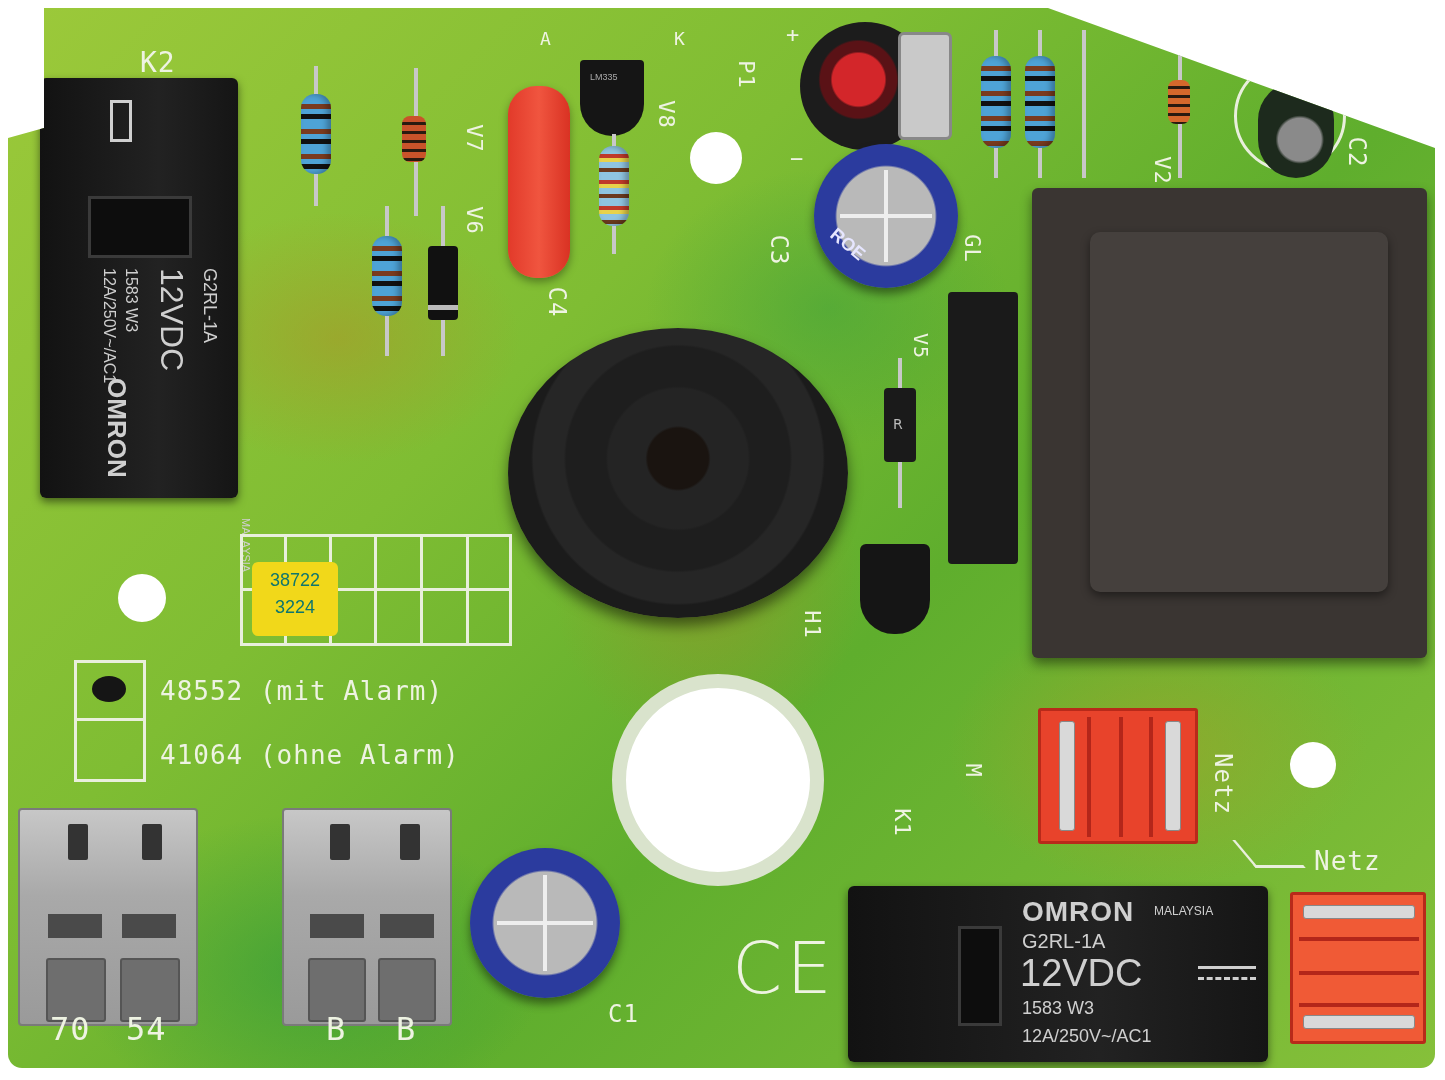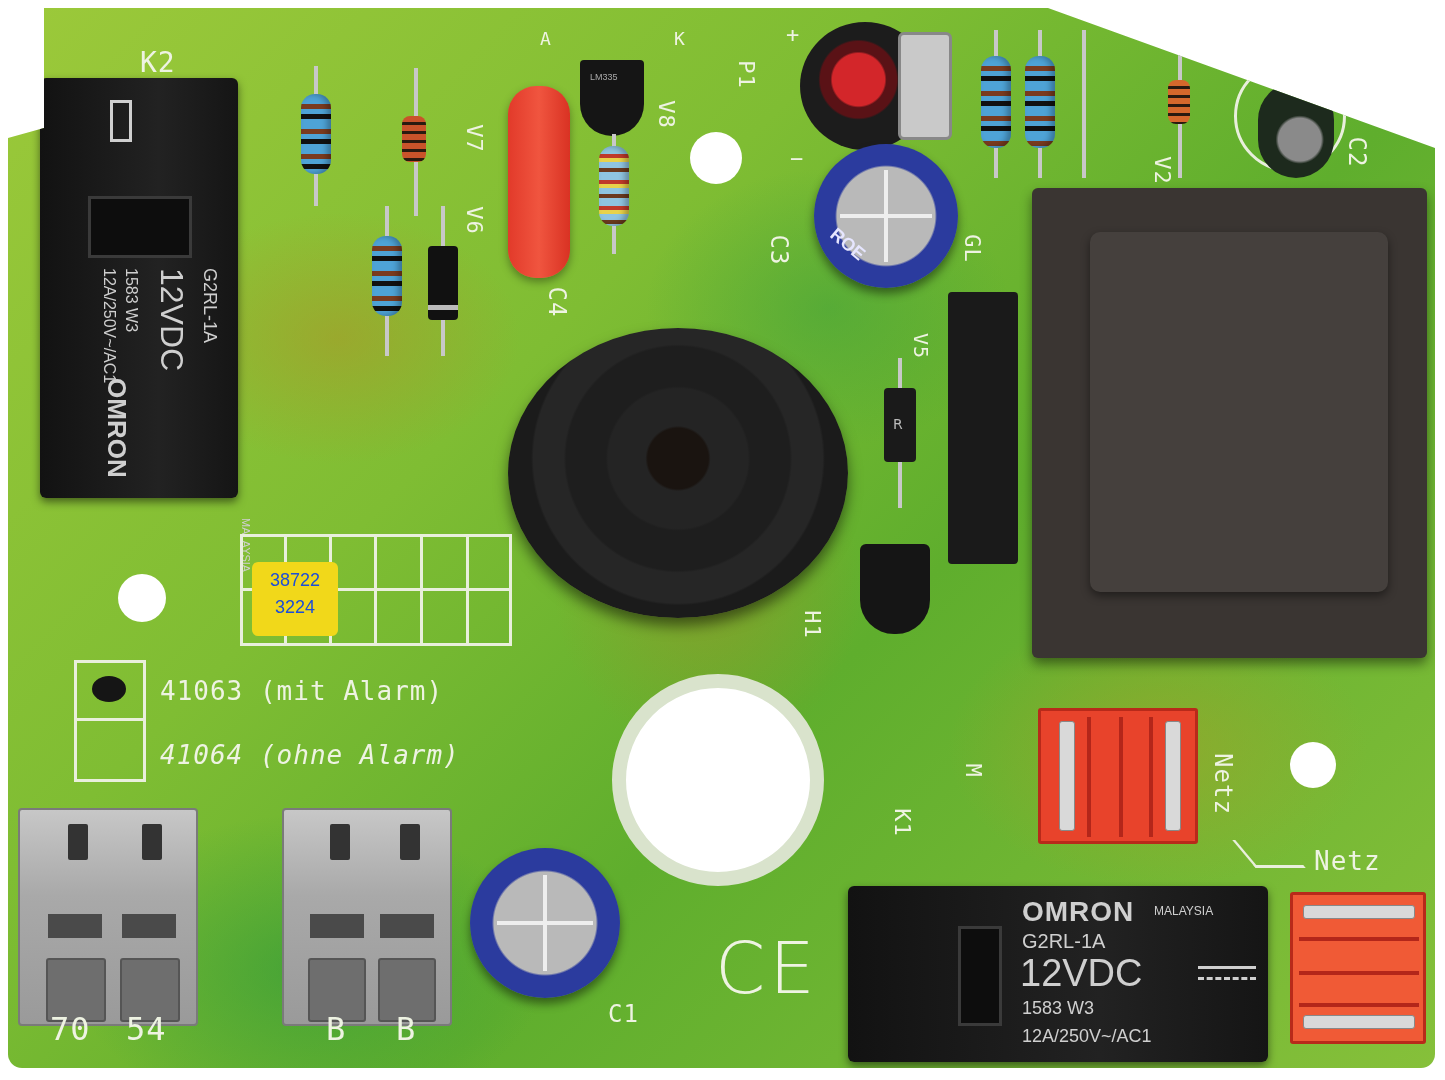--- a/index.html
+++ b/index.html
@@ -148,30 +148,30 @@
   <div class="abs" style="left:876px; top:380px; width:32px; height:74px; background:#1a1a1a; border-radius:4px;">
     <div class="abs" style="left:9px; top:28px; font-size:14px; color:#bbb;">R</div>
   </div>
 
   <div class="abs" style="left:852px; top:536px; width:70px; height:90px; background:#151515; border-radius:6px 6px 34px 34px;"></div>
 
   <div class="silk-line" style="left:232px; top:526px; width:272px; height:112px; border-width:3px;"></div>
   <div class="abs" style="left:232px; top:526px; width:272px; height:112px; background:
       linear-gradient(90deg, transparent 0 44px, #e9efdc 44px 47px, transparent 47px 89px, #e9efdc 89px 92px, transparent 92px 134px, #e9efdc 134px 137px, transparent 137px 180px, #e9efdc 180px 183px, transparent 183px 226px, #e9efdc 226px 229px, transparent 229px),
       linear-gradient(180deg, transparent 0 54px, #e9efdc 54px 57px, transparent 57px);"></div>
-  <div class="abs" style="left:244px; top:554px; width:86px; height:74px; background:#f1d81a; border-radius:6px; text-align:center; color:#1d4ed8; font-family:'Liberation Sans', sans-serif;">
+  <div class="abs" style="left:244px; top:554px; width:86px; height:74px; background:#f1d81a; border-radius:6px; text-align:center; color:#0f766e; font-family:'Liberation Sans', sans-serif;">
     <div style="font-size:18px; margin-top:8px;">38722</div>
     <div style="font-size:18px; margin-top:6px;">3224</div>
   </div>
 
   <div class="silk-line" style="left:66px; top:652px; width:72px; height:122px;"></div>
   <div class="abs" style="left:66px; top:710px; width:72px; height:3px; background:#e9efdc;"></div>
   <div class="abs" style="left:84px; top:668px; width:34px; height:26px; background:#151515; border-radius:50%;"></div>
-  <div class="silk" style="left:152px; top:668px; font-size:26px;">41063 (mit Alarm)</div>
-  <div class="silk" style="left:152px; top:732px; font-size:26px;font-style:italic;">41064 (ohne Alarm)</div>
+  <div class="silk" style="left:152px; top:668px; font-size:26px;">48552 (mit Alarm)</div>
+  <div class="silk" style="left:152px; top:732px; font-size:26px;">41064 (ohne Alarm)</div>
 
   <div class="terminal" style="left:10px; top:800px; width:180px; height:218px;">
     <div class="slot" style="left:48px; top:14px; width:20px; height:36px;"></div>
     <div class="slot" style="left:122px; top:14px; width:20px; height:36px;"></div>
     <div class="window" style="left:28px; top:104px; width:54px; height:24px;"></div>
     <div class="window" style="left:102px; top:104px; width:54px; height:24px;"></div>
     <div class="opening" style="left:26px; top:148px; width:60px; height:64px;"></div>
     <div class="opening" style="left:100px; top:148px; width:60px; height:64px;"></div>
   </div>
   <div class="terminal" style="left:274px; top:800px; width:170px; height:218px;">
@@ -183,21 +183,21 @@
     <div class="opening" style="left:94px; top:148px; width:58px; height:64px;"></div>
   </div>
   <div class="silk" style="left:42px; top:1002px; font-size:32px;">70</div>
   <div class="silk" style="left:118px; top:1002px; font-size:32px;">54</div>
   <div class="silk" style="left:318px; top:1002px; font-size:32px;">B</div>
   <div class="silk" style="left:388px; top:1002px; font-size:32px;">B</div>
 
   <div class="cap-blue" style="left:462px; top:840px; width:150px; height:150px;"></div>
   <div class="silk" style="left:600px; top:992px; font-size:24px;">C1</div>
 
-  <div class="silk" style="left:707px; top:918px; font-size:72px; font-family:'DejaVu Sans', sans-serif; letter-spacing:4px; font-weight:300;">CE</div>
+  <div class="silk" style="left:724px; top:918px; font-size:72px; font-family:'DejaVu Sans', sans-serif; letter-spacing:4px; font-weight:300;">CE</div>
 
   <div class="silk" style="left:958px; top:750px; font-size:22px; transform:rotate(90deg);">M</div>
   <div class="connector-red" style="left:1030px; top:700px; width:160px; height:136px;">
     <div class="bar" style="left:46px; top:6px; width:4px; height:120px;"></div>
     <div class="bar" style="left:78px; top:6px; width:4px; height:120px;"></div>
     <div class="bar" style="left:108px; top:6px; width:4px; height:120px;"></div>
     <div class="pin" style="left:18px; top:10px; width:16px; height:110px;"></div>
     <div class="pin" style="left:124px; top:10px; width:16px; height:110px;"></div>
   </div>
   <div class="silk" style="left:1184px; top:762px; font-size:24px; transform:rotate(90deg);">Netz</div>

